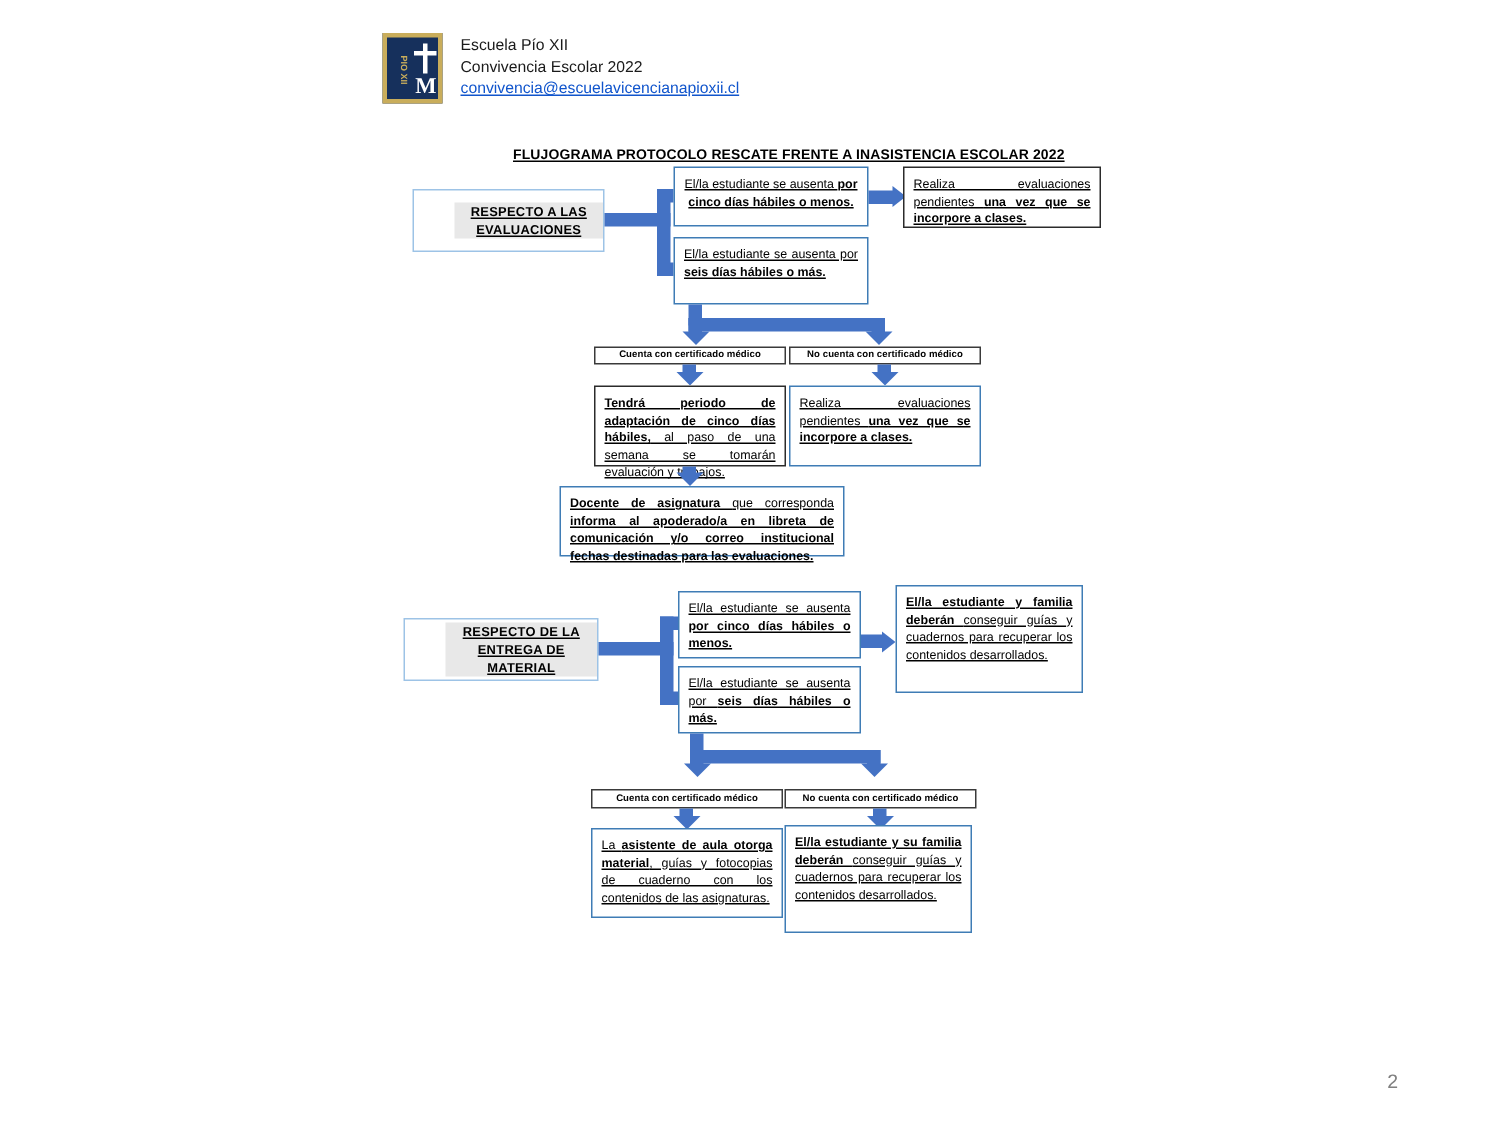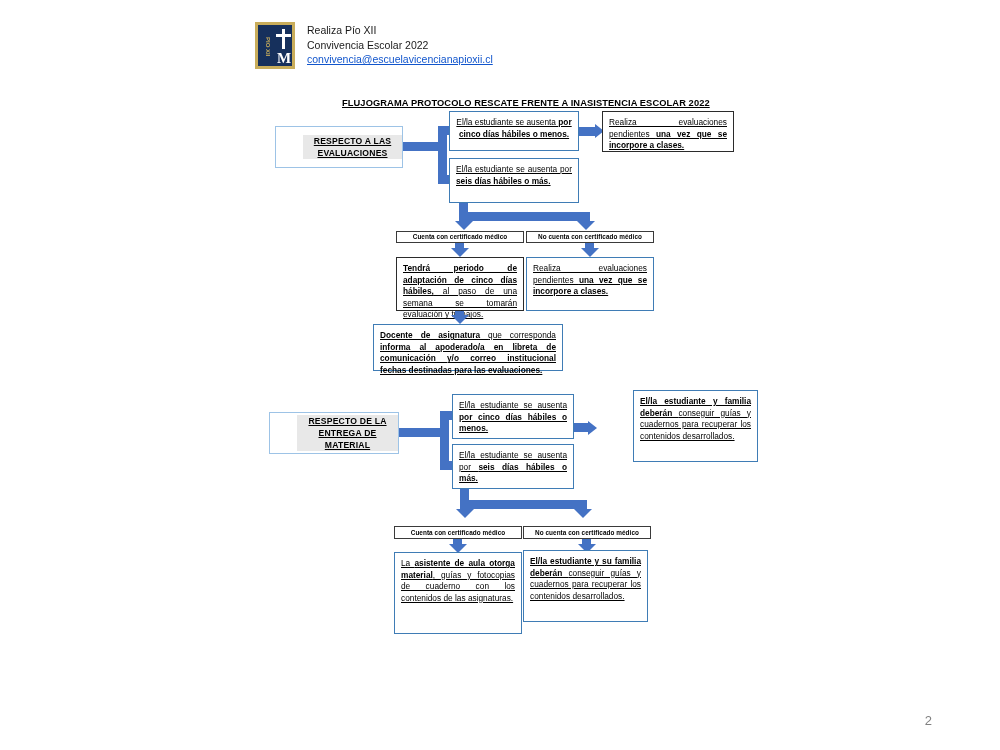--- a/index.html
+++ b/index.html
@@ -94,21 +94,21 @@
 <div class="page">
 
   <div class="header">
     <div class="logo">
       <div class="vtext">PIO XII</div>
       <div class="cross-v"></div>
       <div class="cross-h"></div>
       <div class="mark-m">M</div>
     </div>
     <div class="head-lines">
-      <div>Realiza Pío XII</div>
+      <div>Escuela Pío XII</div>
       <div>Convivencia Escolar 2022</div>
       <div class="mail">convivencia@escuelavicencianapioxii.cl</div>
     </div>
   </div>
 
   <div class="doc-title">FLUJOGRAMA PROTOCOLO RESCATE FRENTE A INASISTENCIA ESCOLAR 2022</div>
 
   <div class="box sec-box" style="left:275px;top:126px;width:128px;height:42px;">
     <div class="txt">RESPECTO A LAS EVALUACIONES</div>
   </div>
@@ -200,21 +200,21 @@
 
   <div class="box b-blue pad just" style="left:452px;top:444px;width:122px;height:45px;">
     <div class="txt">
       <span>El/la estudiante se ausenta por </span><b>seis días hábiles o más.</b>
     </div>
   </div>
 
   <div class="bar" style="left:574px;top:423px;width:16px;height:9px;"></div>
   <div class="arrow-r" style="left:588px;top:420.5px;"></div>
 
-  <div class="box b-blue pad just" style="left:597px;top:390px;width:125px;height:72px;margin-left:36px;">
+  <div class="box b-blue pad just" style="left:597px;top:390px;width:125px;height:72px;">
     <div class="txt">
       <b>El/la estudiante y familia deberán </b><span>conseguir guías y cuadernos para recuperar los contenidos desarrollados.</span>
     </div>
   </div>
 
   <div class="bar" style="left:460px;top:489px;width:9px;height:16px;"></div>
   <div class="bar" style="left:460px;top:500px;width:127px;height:9px;"></div>
   <div class="bar" style="left:460px;top:500px;width:9px;height:10px;"></div>
   <div class="arrow-d" style="left:455.5px;top:509px;"></div>
   <div class="bar" style="left:578px;top:500px;width:9px;height:10px;"></div>
@@ -225,21 +225,21 @@
   </div>
   <div class="box cert" style="left:523px;top:526px;width:128px;height:13px;">
     <div class="txt">No cuenta con certificado médico</div>
   </div>
 
   <div class="bar" style="left:453px;top:539px;width:9px;height:6px;"></div>
   <div class="arrow-d" style="left:448.5px;top:544px;"></div>
   <div class="bar" style="left:582px;top:539px;width:9px;height:6px;"></div>
   <div class="arrow-d" style="left:577.5px;top:544px;"></div>
 
-  <div class="box b-blue pad just" style="left:394px;top:552px;width:128px;height:82px;">
+  <div class="box b-blue pad just" style="left:394px;top:552px;width:128px;height:60px;">
     <div class="txt">
       <span>La </span><b>asistente de aula otorga material</b><span>, guías y fotocopias de cuaderno con los contenidos de las asignaturas.</span>
     </div>
   </div>
 
   <div class="box b-blue pad just" style="left:523px;top:550px;width:125px;height:72px;">
     <div class="txt">
       <b>El/la estudiante y su familia deberán </b><span>conseguir guías y cuadernos para recuperar los contenidos desarrollados.</span>
     </div>
   </div>

